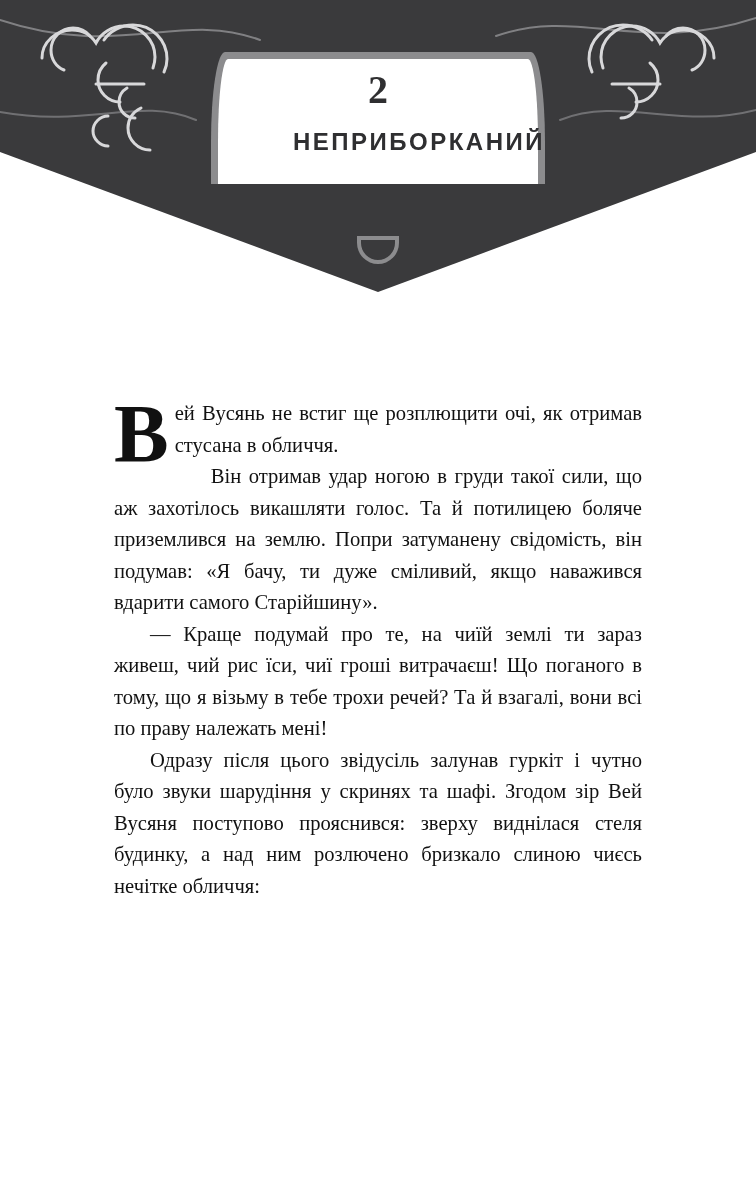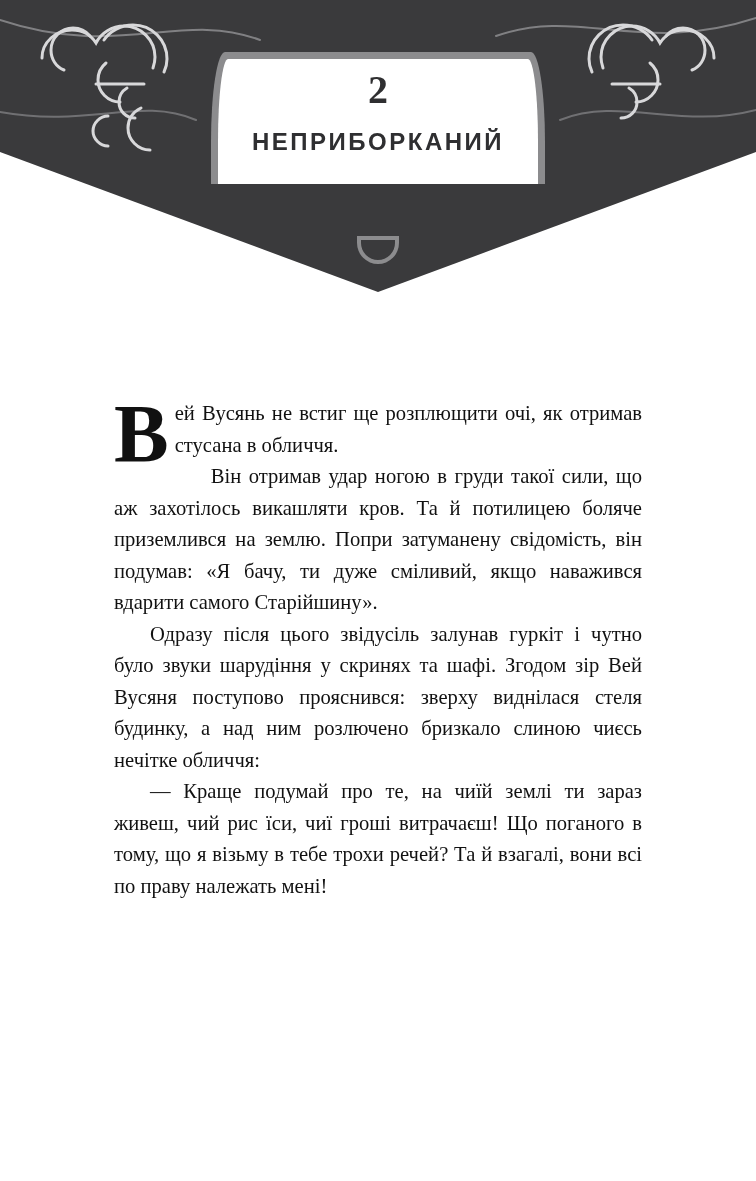--- a/index.html
+++ b/index.html
@@ -73,20 +73,21 @@
     font-weight: 700;
     line-height: 1;
     margin-bottom: 18px;
   }
   .chapter-title {
     font-family: "Liberation Sans", sans-serif;
     font-size: 24px;
     font-weight: 700;
     letter-spacing: 2.5px;
     color: #2f2f31;
+    text-align: right;
   }
   
   .banner-drop {
     position: absolute;
     left: 357px;
     top: 236px;
     width: 42px;
     height: 28px;
     background: #3a3a3c;
     border-radius: 0 0 21px 21px;
@@ -174,16 +175,16 @@
     </div>
   </div>
 
   <div class="banner-drop"></div>
 </div>
 
 <div class="page-body">
   <p class="para first">
     <span class="dropcap">В</span><span>ей Вусянь не встиг ще розплющити очі, як отримав стусана в обличчя.</span>
   </p>
-  <p class="para">Він отримав удар ногою в груди такої сили, що аж захотілось викашляти кров. Та й потилицею боляче приземлився на землю. Попри затуманену свідомість, він подумав: «Я бачу, ти дуже сміливий, якщо наважився вдарити самого Старійшину».</p>
+  <p class="para">Він отримав удар ногою в груди такої сили, що аж захотілось викашляти голос. Та й потилицею боляче приземлився на землю. Попри затуманену свідомість, він подумав: «Я бачу, ти дуже сміливий, якщо наважився вдарити самого Старійшину».</p>
+  <p class="para">— Краще подумай про те, на чиїй землі ти зараз живеш, чий рис їси, чиї гроші витрачаєш! Що поганого в тому, що я візьму в тебе трохи речей? Та й взагалі, вони всі по праву належать мені!</p>
   <p class="para">Одразу після цього звідусіль залунав гуркіт і чутно було звуки шарудіння у скринях та шафі. Згодом зір Вей Вусяня поступово прояснився: зверху виднілася стеля будинку, а над ним розлючено бризкало слиною чиєсь нечітке обличчя:</p>
-  <p class="para">— Краще подумай про те, на чиїй землі ти зараз живеш, чий рис їси, чиї гроші витрачаєш! Що поганого в тому, що я візьму в тебе трохи речей? Та й взагалі, вони всі по праву належать мені!</p>
 </div>
 
 </body></html>

